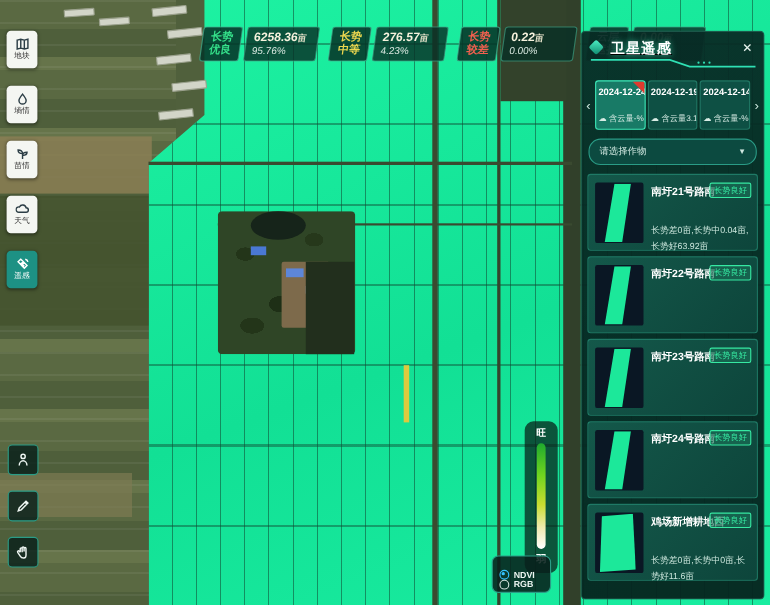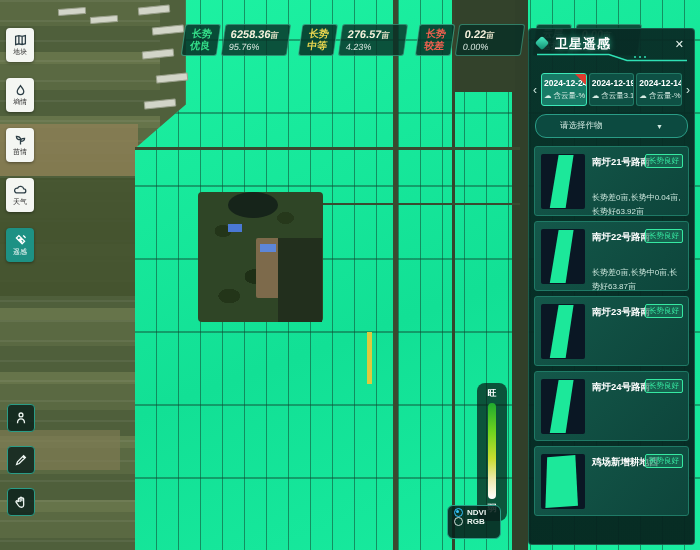--- a/index.html
+++ b/index.html
@@ -99,57 +99,57 @@
   }
   .legend .lab{font-size:9px;color:#fff;font-weight:bold;}
   .legend .bar{
     width:8px;height:96px;margin:3px 0;border-radius:4px;
     background:linear-gradient(180deg,#1faa2e,#6fd41f 30%,#c8dd30 58%,#efeab0 80%,#ffffff);
   }
   
   .layers{
     position:absolute;left:447px;top:505px;width:54px;height:34px;border-radius:6px;
     background:rgba(8,32,27,.88);border:1px solid #2a9c86;padding:2px 6px;box-sizing:border-box;
-    display:flex;flex-direction:column;justify-content:flex-start;
+    display:flex;flex-direction:column;justify-content:flex-end;
   }
   .layer-opt{display:flex;align-items:center;gap:4px;cursor:pointer;}
   .radio{width:7px;height:7px;border:1px solid #cfe0da;border-radius:50%;position:relative;}
   .radio.on{border-color:#35c3ff;}
   .radio.on::after{content:"";position:absolute;left:1px;top:1px;width:3px;height:3px;border-radius:50%;background:#35c3ff;}
   .layer-opt .txt{font-size:8px;color:#eef6f2;font-weight:bold;}
   
   .panel{
     position:absolute;left:528px;top:28px;width:167px;height:517px;border-radius:4px;
     background:linear-gradient(180deg,rgba(8,43,37,.95),rgba(6,36,31,.96));
     border:1px solid rgba(46,130,108,.55);box-sizing:border-box;
   }
-  .p-head{position:relative;height:32px;padding:6px 23px 0 8px;}
+  .p-head{position:relative;height:32px;padding:6px 23px 0 8px;text-decoration:underline;}
   .gem{
     position:absolute;left:8px;top:9px;width:10px;height:10px;transform:rotate(45deg);border-radius:2px;
     background:linear-gradient(135deg,#4df0c6,#0f8a6e);
   }
   .p-title{margin-left:18px;font-size:13px;font-weight:bold;color:#fff;letter-spacing:1px;text-shadow:0 0 6px rgba(60,230,180,.7);}
   .p-swoosh{position:absolute;left:8px;top:24px;width:150px;height:9px;}
   .p-dots{position:absolute;right:48px;top:27px;display:flex;gap:3px;}
   .p-dots i{width:2px;height:2px;border-radius:50%;background:#2fe0b4;display:block;}
   .p-close{position:absolute;right:10px;top:10px;font-size:11px;color:#e8f4ee;cursor:pointer;line-height:10px;}
   .date-row{display:flex;align-items:stretch;gap:2px;padding:6px 2px 0 2px;}
   .d-arrow{width:8px;display:flex;align-items:center;justify-content:center;color:#cfe8df;font-size:12px;cursor:pointer;}
   .d-tab{
     flex:1;background:#0e5044;border:1px solid rgba(60,180,150,.4);border-radius:3px;
     padding:4px 2px;text-align:center;cursor:pointer;position:relative;overflow:hidden;
   }
   .d-tab.sel{background:#187a66;border-color:#3ce8b8;}
   .d-tab.sel::after{content:"";position:absolute;right:0;top:0;border-style:solid;border-width:0 11px 11px 0;border-color:transparent #e03a2e transparent transparent;}
   .d-date{font-size:8.5px;font-weight:bold;color:#fff;white-space:nowrap;}
-  .d-cloud{font-size:7.5px;color:#d8ece5;margin-top:3px;white-space:nowrap;}
+  .d-cloud{font-size:7.5px;color:#d8ece5;margin-top:15px;white-space:nowrap;}
   .filter-row{display:flex;gap:6px;padding:8px 6px 6px 6px;}
   .filter{
     flex:1;height:22px;background:#0c4a40;border:1px solid #2a9c86;border-radius:11px;
-    display:flex;align-items:center;justify-content:space-between;padding:0 24px;cursor:pointer;
+    display:flex;align-items:center;justify-content:space-between;padding:0 9px;cursor:pointer;
   }
   .filter .ph{font-size:8.5px;color:#d0e8e0;white-space:nowrap;}
   .filter .ar{font-size:7px;color:#d0e8e0;}
   .cards{padding:2px 5px 0 5px;}
   .card{
     position:relative;height:70px;margin-bottom:5px;border-radius:3px;cursor:pointer;
     background:linear-gradient(135deg,#14584a,#0d453b);border:1px solid #1f7a66;box-sizing:border-box;
   }
   .thumb{position:absolute;left:6px;top:7px;width:44px;height:55px;background:#0a1724;border-radius:2px;}
   .thumb::after{content:"";position:absolute;inset:0;background:#1ce89a;}
@@ -340,31 +340,31 @@
     <div class="card">
       <div class="thumb"></div>
       <div class="c-title">南圩21号路南</div>
       <div class="c-badge">长势良好</div>
       <div class="c-detail">长势差0亩,长势中0.04亩,长势好63.92亩</div>
     </div>
     <div class="card">
       <div class="thumb"></div>
       <div class="c-title">南圩22号路南</div>
       <div class="c-badge">长势良好</div>
-      <div class="c-detail">长势差0亩,长势中0亩,长势好63.87亩</div>
     </div>
     <div class="card">
       <div class="thumb"></div>
       <div class="c-title">南圩23号路南</div>
       <div class="c-badge">长势良好</div>
     </div>
     <div class="card">
       <div class="thumb"></div>
       <div class="c-title">南圩24号路南</div>
       <div class="c-badge">长势良好</div>
     </div>
     <div class="card">
       <div class="thumb"></div>
       <div class="c-title">鸡场新增耕地西</div>
       <div class="c-badge">长势良好</div>
+      <div class="c-detail">长势差0亩,长势中0亩,长势好11.6亩</div>
     </div>
   </div>
 </div>
 
 </body></html>

